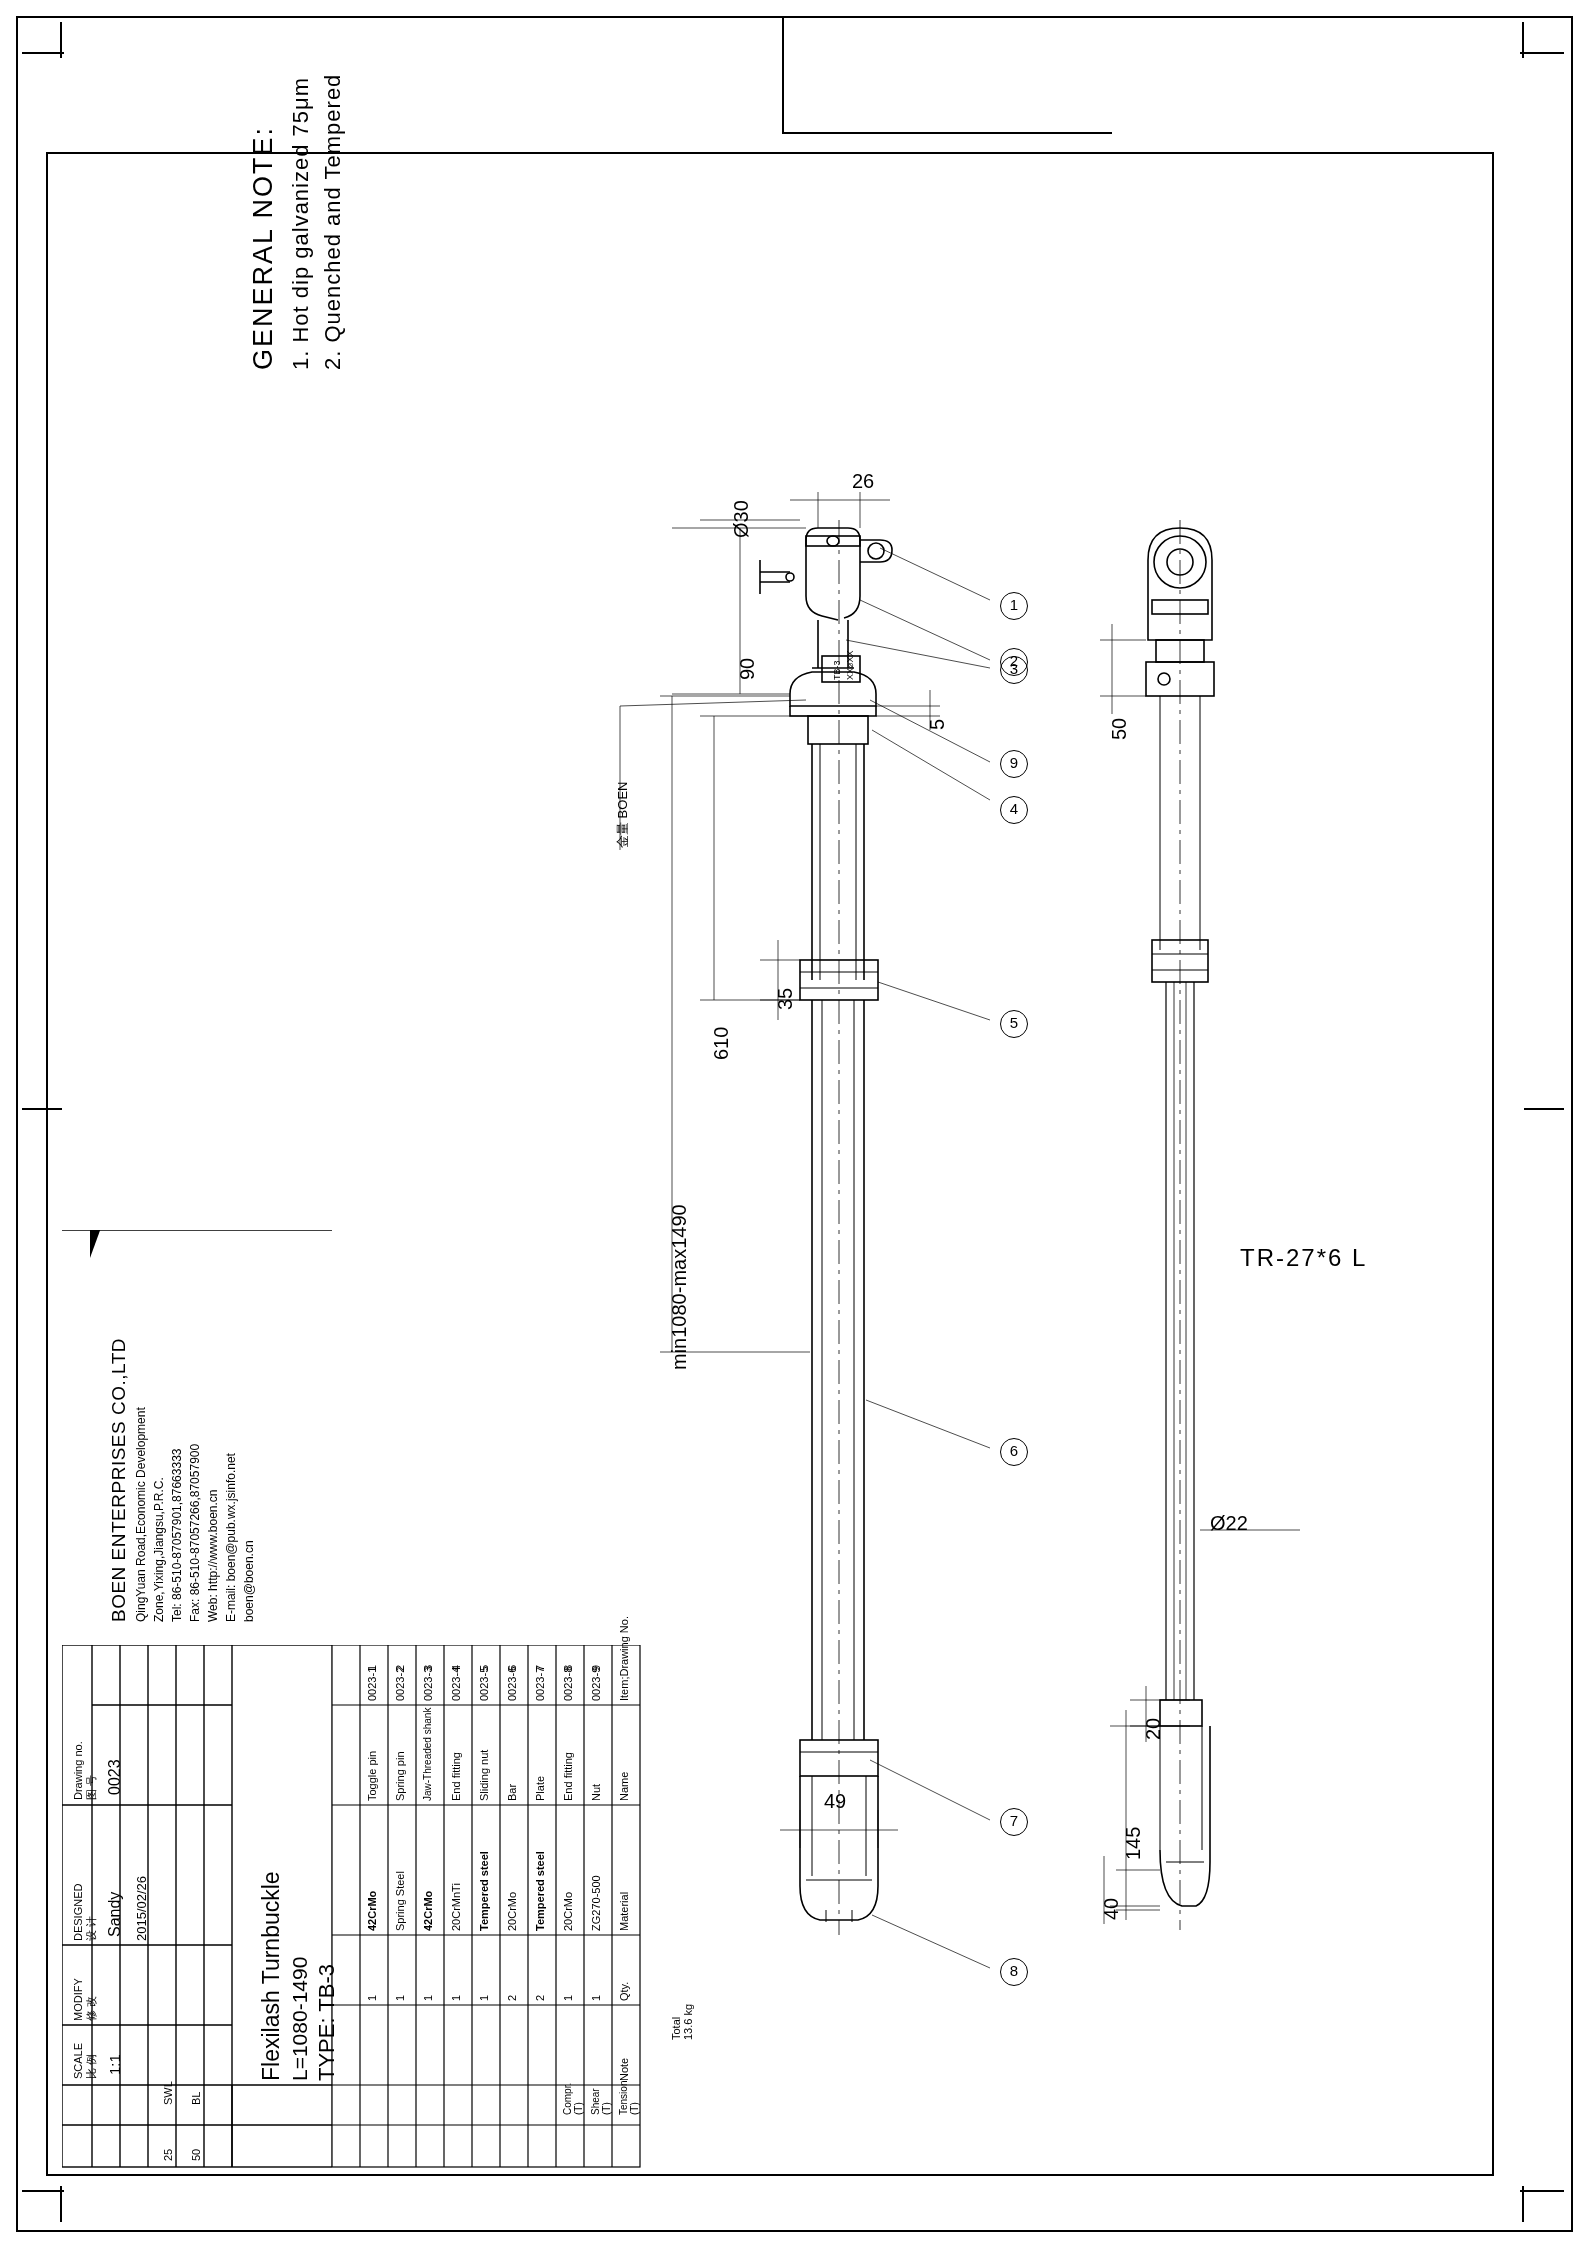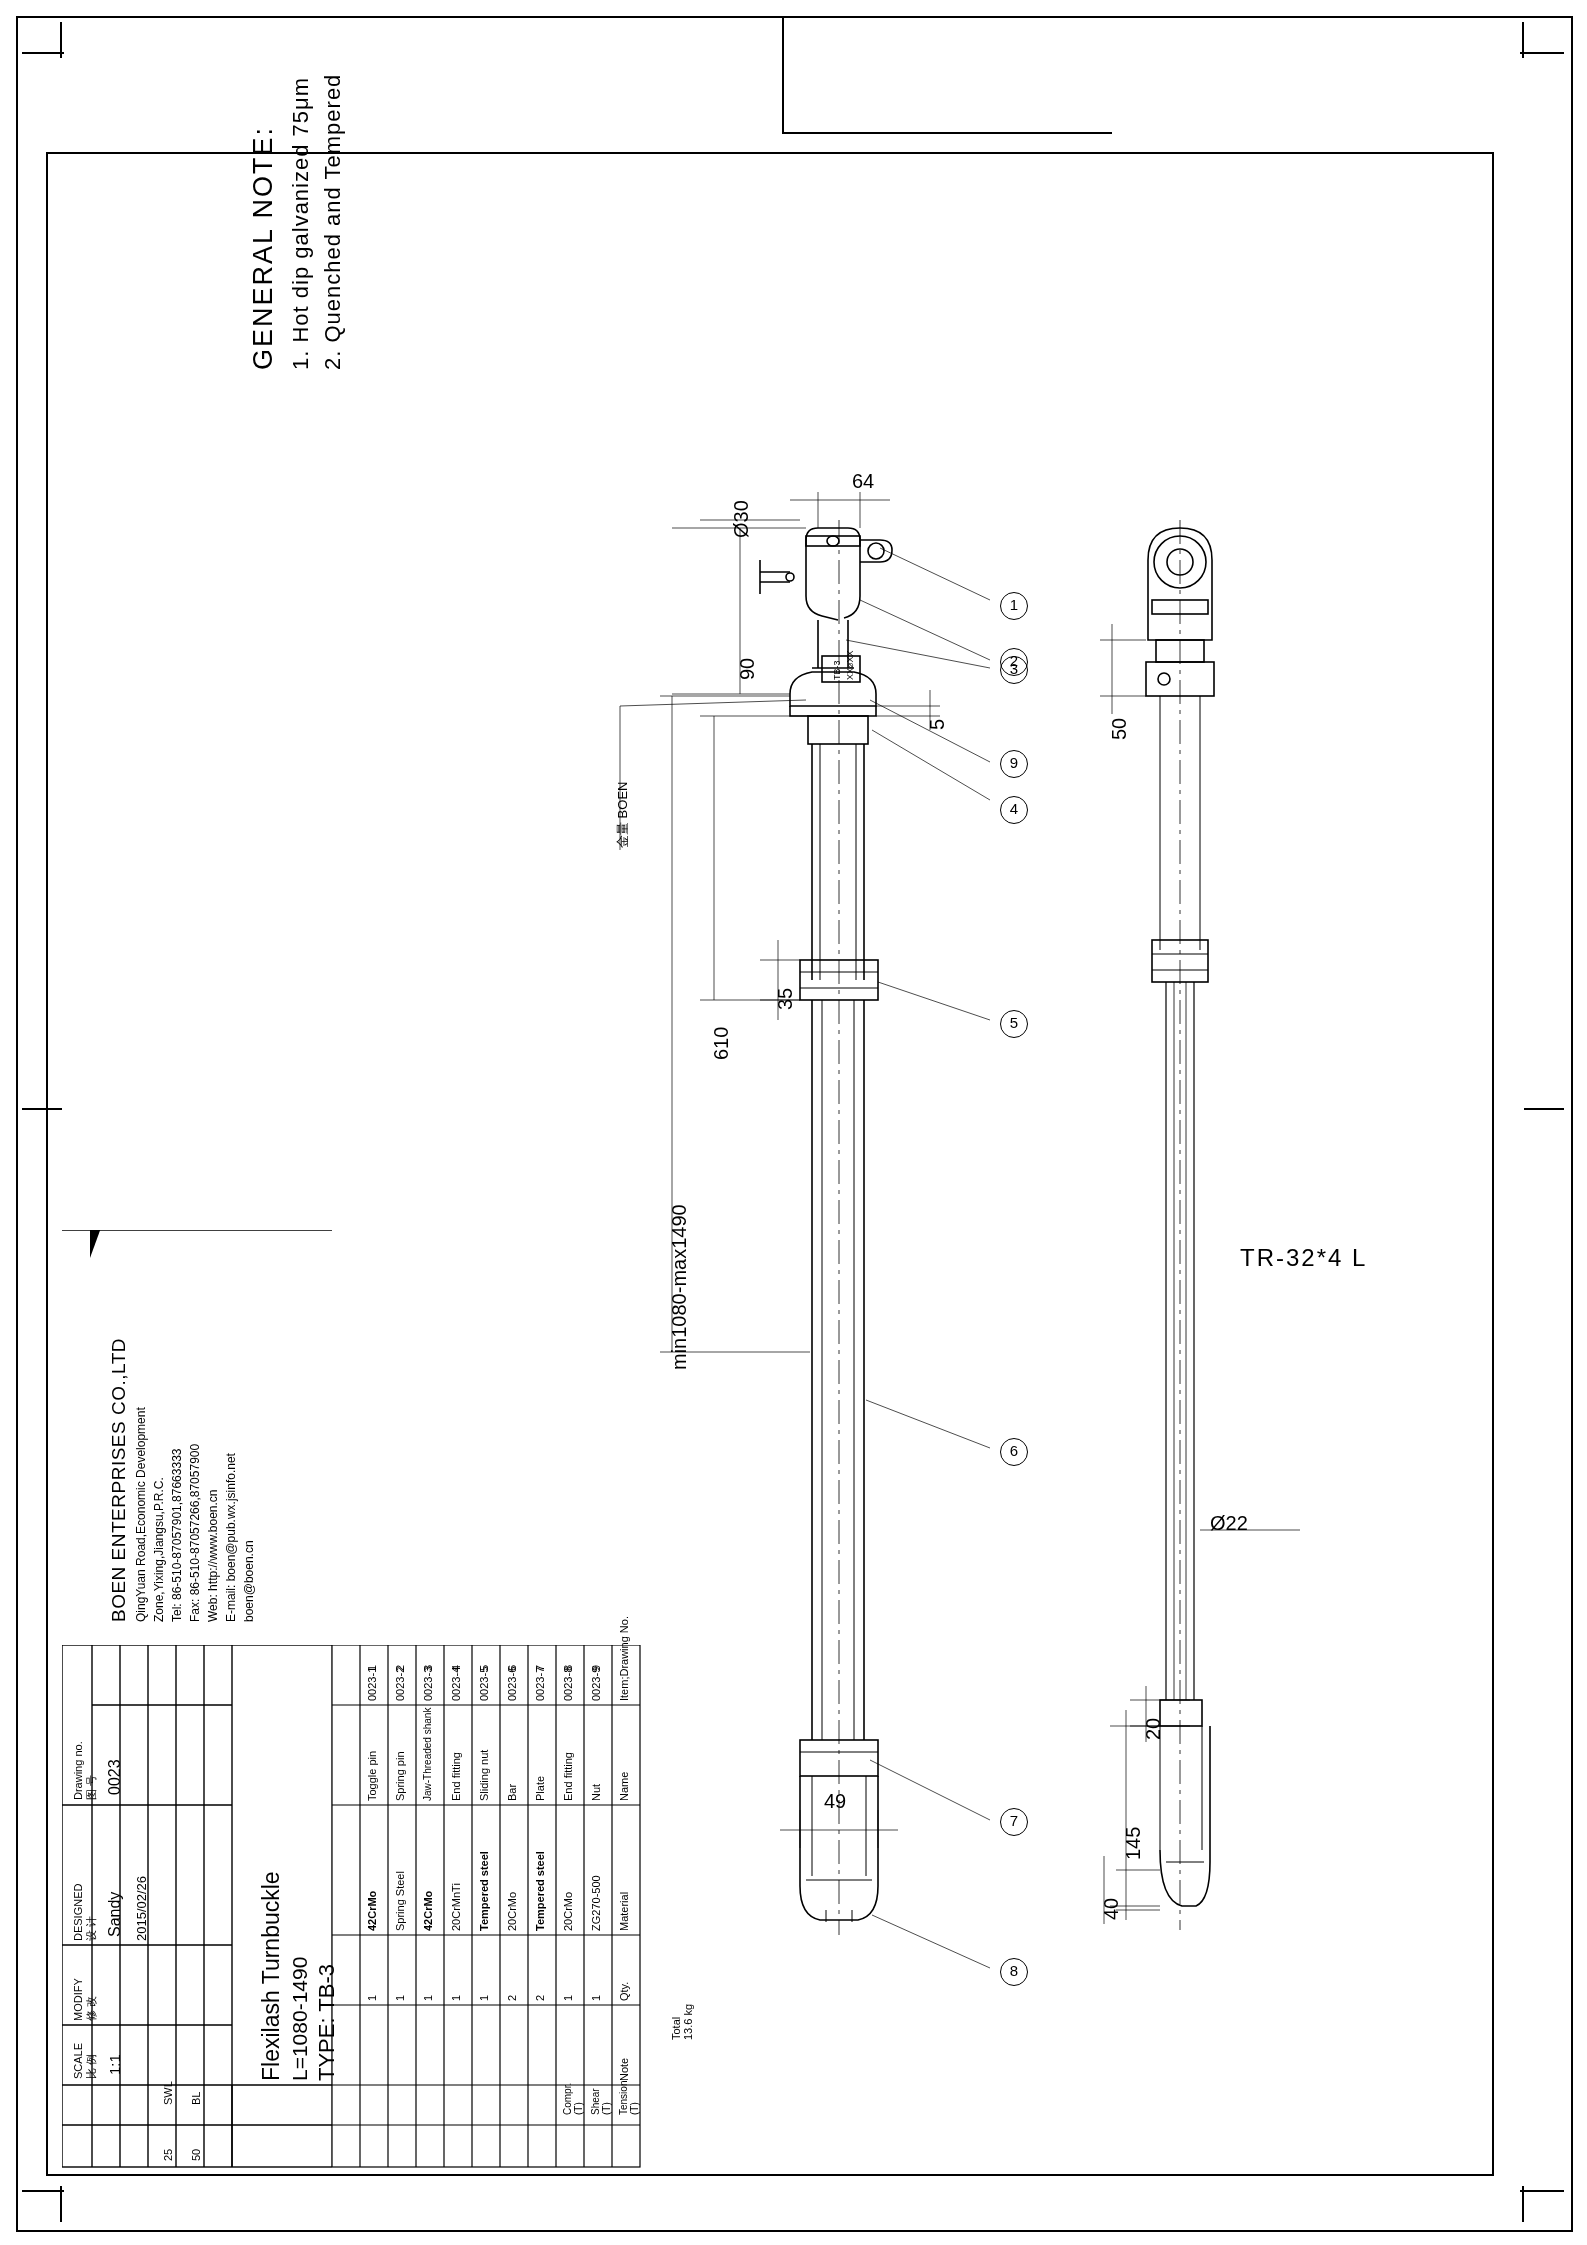--- a/index.html
+++ b/index.html
@@ -168,31 +168,31 @@
       <path d="M1200,1530 L1300,1530" stroke-width="0.7"></path>
       <path d="M1130,1700 L1190,1700 M1130,1726 L1190,1726" stroke-width="0.7"></path>
       <path d="M1146,1686 L1146,1742" stroke-width="0.7"></path>
       <path d="M1110,1726 L1160,1726 M1110,1906 L1160,1906" stroke-width="0.7"></path>
       <path d="M1126,1710 L1126,1920" stroke-width="0.7"></path>
       <path d="M1116,1870 L1160,1870 M1116,1910 L1160,1910" stroke-width="0.7"></path>
       <path d="M1104,1856 L1104,1924" stroke-width="0.7"></path>
     </g>
   </svg>
 
-  <div class="dimtxt" style="left:852px;top:470px;">64</div>
+  <div class="dimtxt" style="left:852px;top:470px;">26</div>
   <div class="dimtxt rot90" style="left:730px;top:538px;">Ø30</div>
   <div class="dimtxt rot90" style="left:736px;top:680px;">90</div>
   <div class="dimtxt rot90" style="left:926px;top:730px;">5</div>
   <div class="dimtxt rot90" style="left:774px;top:1010px;">35</div>
   <div class="dimtxt rot90" style="left:710px;top:1060px;">610</div>
   <div class="dimtxt rot90" style="left:668px;top:1370px;">min1080-max1490</div>
   <div class="dimtxt" style="left:824px;top:1790px;">49</div>
 
   <div class="dimtxt rot90" style="left:1108px;top:740px;">50</div>
-  <div class="dimtxt" style="left:1240px;top:1244px;font-size:24px;letter-spacing:2px;">TR-32*4 L</div>
+  <div class="dimtxt" style="left:1240px;top:1244px;font-size:24px;letter-spacing:2px;">TR-27*6 L</div>
   <div class="dimtxt" style="left:1210px;top:1512px;">Ø22</div>
   <div class="dimtxt rot90" style="left:1142px;top:1740px;">20</div>
   <div class="dimtxt rot90" style="left:1122px;top:1860px;">145</div>
   <div class="dimtxt rot90" style="left:1100px;top:1920px;">40</div>
 
   <div class="rot90" style="position:absolute;left:614px;top:848px;font-size:13px;">金量 BOEN</div>
 
   <div class="rot90" style="position:absolute;left:832px;top:680px;font-size:9px;">TB-3</div>
   <div class="rot90" style="position:absolute;left:845px;top:680px;font-size:9px;">XX⌀XX</div>
 

